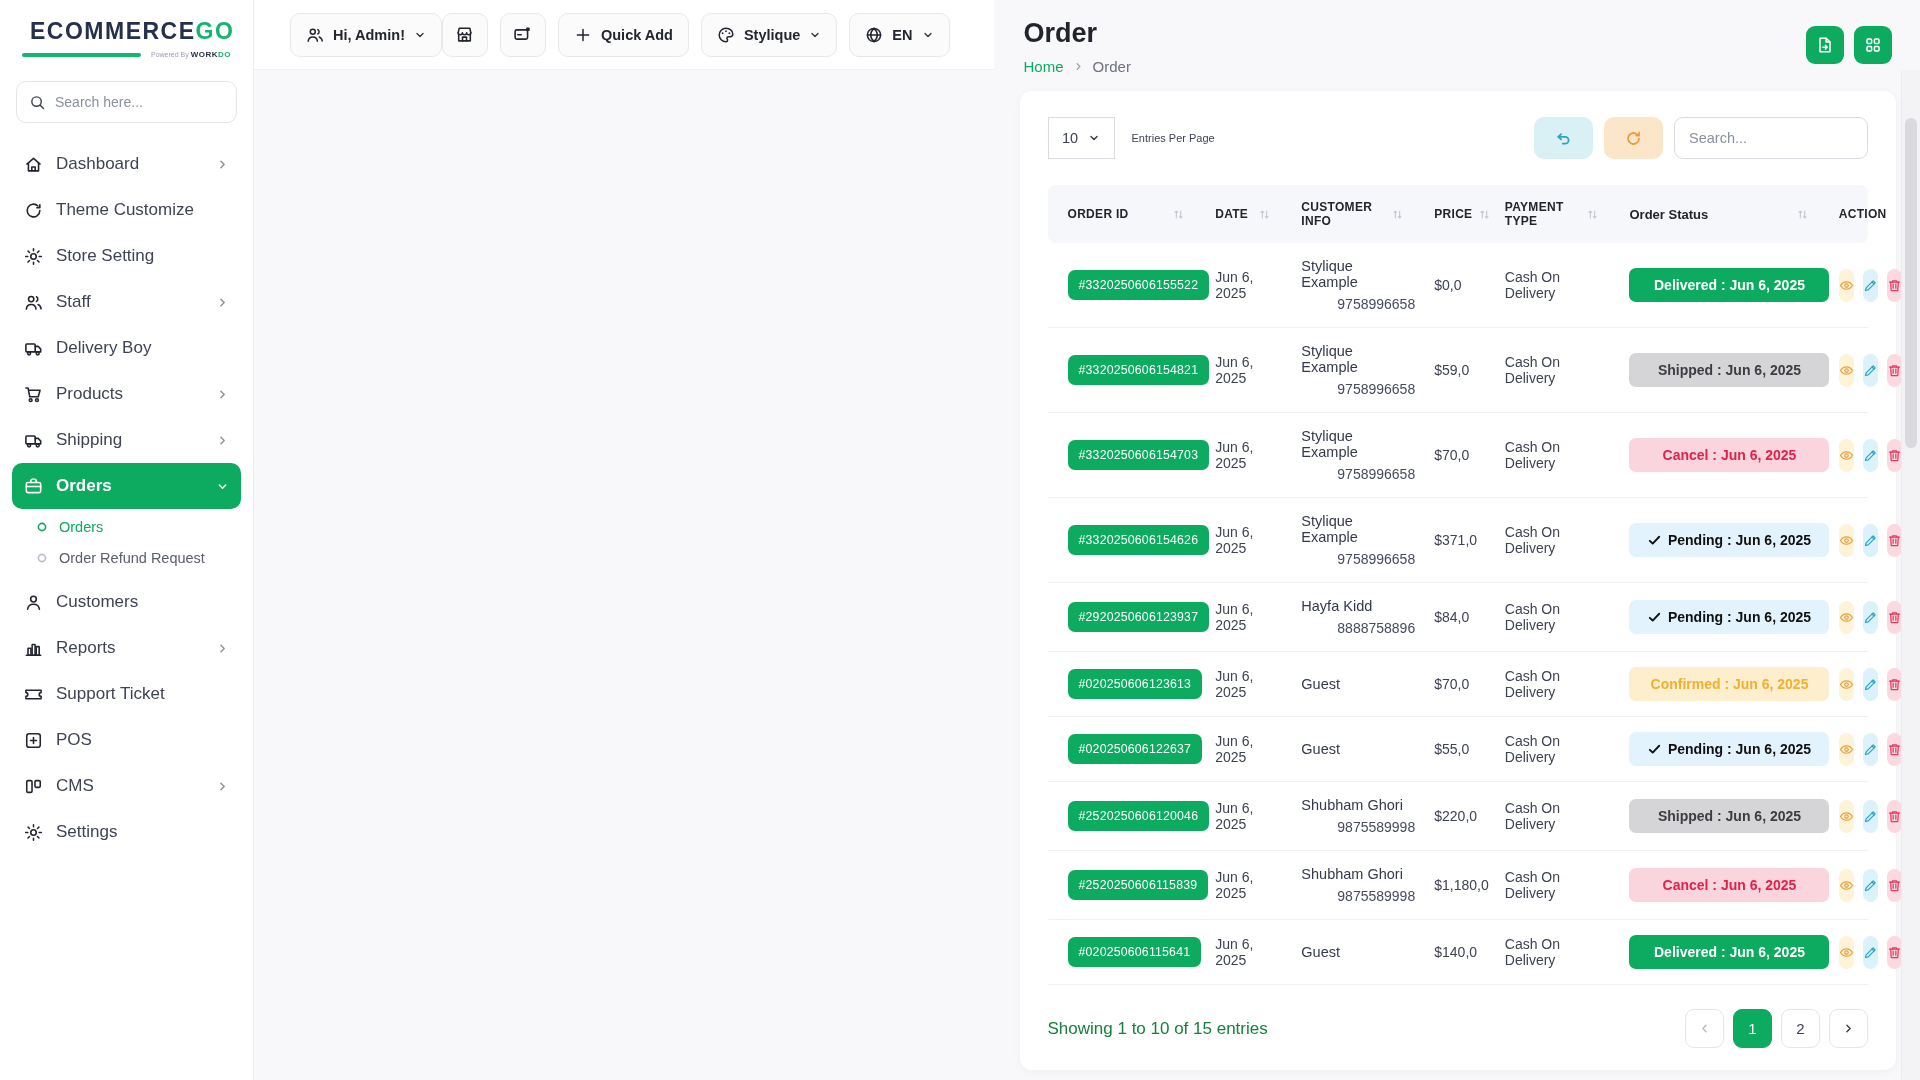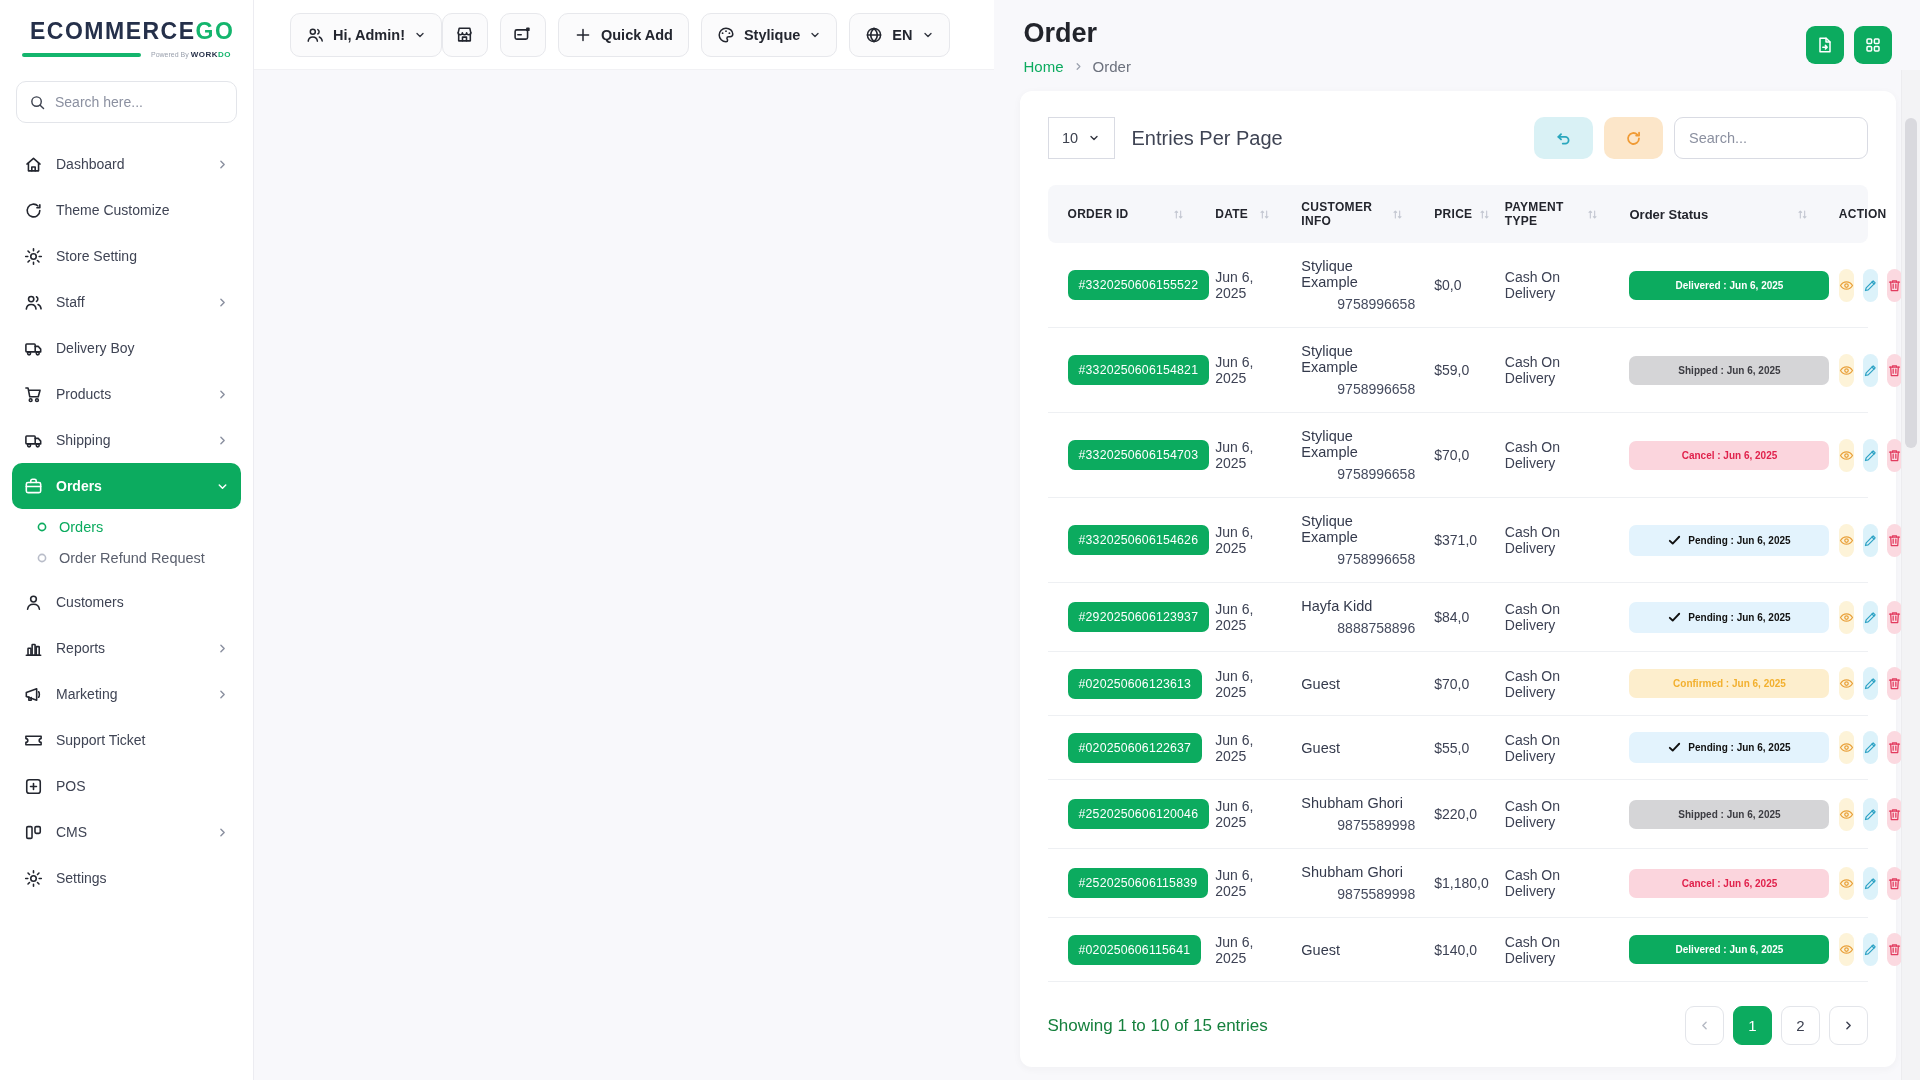--- a/index.html
+++ b/index.html
@@ -17,21 +17,21 @@
   .logo-sub { display:flex; align-items:center; margin-top:5px; }
   .logo-bar { height:4px; width:148px; background:#14b56d; border-radius:3px; }
   .powered { margin-left:10px; font-size:7px; color:#9aa0ad; white-space:nowrap; }
   .powered b { color:#273149; font-size:8px; letter-spacing:.5px; }
   .powered b .accent { color:#14b56d; }
   .side-search { margin:16px 16px 8px 16px; height:42px; border:1px solid #e3e5ea; border-radius:10px; display:flex; align-items:center; padding:0 12px; gap:9px; background:#fff; color:#6e7380; }
   .side-search .icon { width:17px; height:17px; color:#3c414e; }
   .side-search input { border:none; outline:none; font-size:14px; color:#3c414e; width:100%; font-family:inherit; background:transparent; }
   .side-search input::placeholder { color:#8b90a0; }
   nav.side-nav { flex:1; padding:10px 12px 0 12px; overflow:hidden; }
-  .nav-item { display:flex; align-items:center; gap:13px; height:46px; padding:0 12px; border-radius:10px; color:#3f4454; font-size:14px; cursor:pointer; }
+  .nav-item { display:flex; align-items:center; gap:13px; height:46px; padding:0 12px; border-radius:10px; color:#3f4454; font-size:17px; cursor:pointer; }
   .nav-item .icon { width:19px; height:19px; color:#23262f; }
   .nav-item .lbl { flex:1; white-space:nowrap; }
   .nav-item .chev { width:13px; height:13px; color:#8b90a0; }
   .nav-item.active { background:#0cab5f; color:#fff; font-weight:700; }
   .nav-item.active .icon, .nav-item.active .chev { color:#fff; }
   .sub-list { padding:2px 0 6px 18px; }
   .sub-item { display:flex; align-items:center; gap:11px; height:31px; font-size:14.5px; color:#5a5f6d; cursor:pointer; padding-left:6px; }
   .sub-item .icon { width:12px; height:12px; color:#b9bdc9; }
   .sub-item.active { color:#0cab5f; }
   .sub-item.active .icon { color:#0cab5f; }
@@ -56,21 +56,21 @@
   .crumbs .cur { color:#6c717d; }
   .head-actions { display:flex; gap:10px; margin-top:8px; }
   .green-btn { width:38px; height:38px; border:none; border-radius:9px; background:#0cab5f; color:#fff; display:inline-flex; align-items:center; justify-content:center; cursor:pointer; }
   .green-btn .icon { width:18px; height:18px; }
 
   .card { background:#fff; border-radius:12px; margin-top:16px; padding:26px 28px 22px 28px; box-shadow:0 2px 8px rgba(40,45,60,.04); min-height:870px; }
   .controls { display:flex; justify-content:space-between; align-items:center; }
   .controls .left { display:flex; align-items:center; gap:17px; }
   .select-box { display:inline-flex; align-items:center; justify-content:center; gap:10px; width:67px; height:42px; border:1px solid #d9dbe3; border-radius:0; background:#fff; font-size:14.5px; color:#3c414e; cursor:pointer; font-family:inherit; }
   .select-box .chev { width:12px; height:12px; color:#30343e; }
-  .controls .entries-lbl { font-size:20px; color:#3f4454; }
+  .controls .entries-lbl { font-size:11px; color:#3f4454; }
   .controls .right { display:flex; align-items:center; gap:11px; }
   .soft-btn { width:59px; height:42px; border:none; border-radius:10px; display:inline-flex; align-items:center; justify-content:center; cursor:pointer; }
   .soft-btn.undo { background:#d9f1f5; color:#2aa7bd; }
   .soft-btn.refresh { background:#fce6c9; color:#f09b35; }
   .soft-btn .icon { width:17px; height:17px; }
   .soft-btn.undo .icon svg, .soft-btn.refresh .icon svg { stroke-width:1.9; }
   .search-box { width:194px; height:42px; border:1px solid #d9dbe3; border-radius:9px; padding:0 14px; font-size:14.5px; color:#3c414e; outline:none; font-family:inherit; }
   .search-box::placeholder { color:#8b90a0; }
 
   table.orders { width:100%; border-collapse:collapse; table-layout:fixed; margin-top:26px; }
@@ -78,21 +78,21 @@
   thead th .th-inner { display:flex; align-items:center; justify-content:space-between; gap:6px; }
   thead th.mixed { font-size:13px; letter-spacing:0; }
   thead th:first-child { border-radius:8px 0 0 8px; }
   thead th:last-child { border-radius:0 8px 8px 0; }
   .sort-ic { width:13px; height:13px; color:#c3c7d1; flex:0 0 auto; }
   .col-0{width:18%;} .col-1{width:10.5%;} .col-2{width:16.2%;} .col-3{width:8.6%;} .col-4{width:15.2%;} .col-5{width:25.5%;} .col-6{width:6%;}
   tbody td { border-bottom:1px solid #eef0f3; padding:15px 10px 15px 20px; font-size:14px; color:#3d4254; vertical-align:middle; }
   .oid-badge { display:inline-block; background:#0cab5f; color:#fff; font-size:12.3px; font-weight:500; padding:8px 11px; border-radius:7px; letter-spacing:.2px; cursor:pointer; white-space:nowrap; }
   .cust-name { color:#343a4c; font-size:14.5px; }
   .cust-phone { color:#454b5e; margin-top:6px;margin-left:36px; }
-  .status-badge { display:inline-flex; align-items:center; justify-content:center; gap:7px; width:200px; padding:9px 6px; border-radius:7px; font-size:10px; font-weight:700; white-space:nowrap; }
+  .status-badge { display:inline-flex; align-items:center; justify-content:center; gap:7px; width:200px; padding:9px 6px; border-radius:7px; font-size:14px; font-weight:700; white-space:nowrap; }
   .status-badge .icon { width:13px; height:13px; color:#101010; }
   .st-delivered { background:#0cab5f; color:#fff; }
   .st-shipped   { background:#d5d5d7; color:#3c3c42; }
   .st-cancel    { background:#fbd5dd; color:#e0224c; }
   .st-pending   { background:#e3f3fd; color:#101010; }
   .st-confirmed { background:#fdeecd; color:#f2b02f; }
   .actions { display:flex; gap:9px; }
   .act-btn { width:33px; height:33px; border:none; border-radius:9px; display:inline-flex; align-items:center; justify-content:center; cursor:pointer; }
   .act-btn .icon { width:15px; height:15px; }
   .act-view { background:#fdf3d8; color:#e9a13b; }
@@ -266,35 +266,20 @@
       <div class="nav-item">
         <span class="icon ">
           <svg viewBox="0 0 18 18">
             <path d="M2.2 15.4h13.6"></path>
             <rect x="3.8" y="8.8" width="2.8" height="6.6" rx="0.4"></rect>
             <rect x="7.7" y="5.2" width="2.8" height="10.2" rx="0.4"></rect>
             <rect x="11.6" y="7.2" width="2.8" height="8.2" rx="0.4"></rect>
           </svg>
         </span>
         <span class="lbl">Reports</span>
-        <span class="icon chev">
-          <svg viewBox="0 0 18 18">
-            <path d="M6.8 4.5 11.3 9 6.8 13.5" stroke-width="2"></path>
-          </svg>
-        </span>
-      </div>
-      <div class="nav-item">
-        <span class="icon ">
-          <svg viewBox="0 0 18 18">
-            <path d="M2.2 7.2 12 3.6v10.8L2.2 10.8z"></path>
-            <path d="M13.8 6.4c1 .7 1 4.5 0 5.2"></path>
-            <path d="M4.6 11.2v3.2h2.2v-2.5"></path>
-          </svg>
-        </span>
-        <span class="lbl">Marketing</span>
         <span class="icon chev">
           <svg viewBox="0 0 18 18">
             <path d="M6.8 4.5 11.3 9 6.8 13.5" stroke-width="2"></path>
           </svg>
         </span>
       </div>
       <div class="nav-item">
         <span class="icon ">
           <svg viewBox="0 0 18 18">
             <path d="M1.8 7.2V5h14.4v2.2a1.8 1.8 0 0 0 0 3.6V13H1.8v-2.2a1.8 1.8 0 0 0 0-3.6z"></path>

